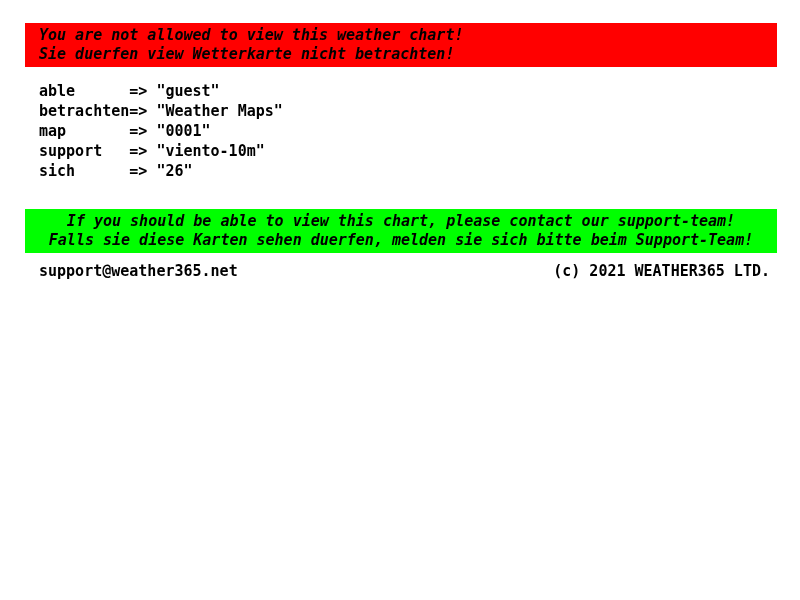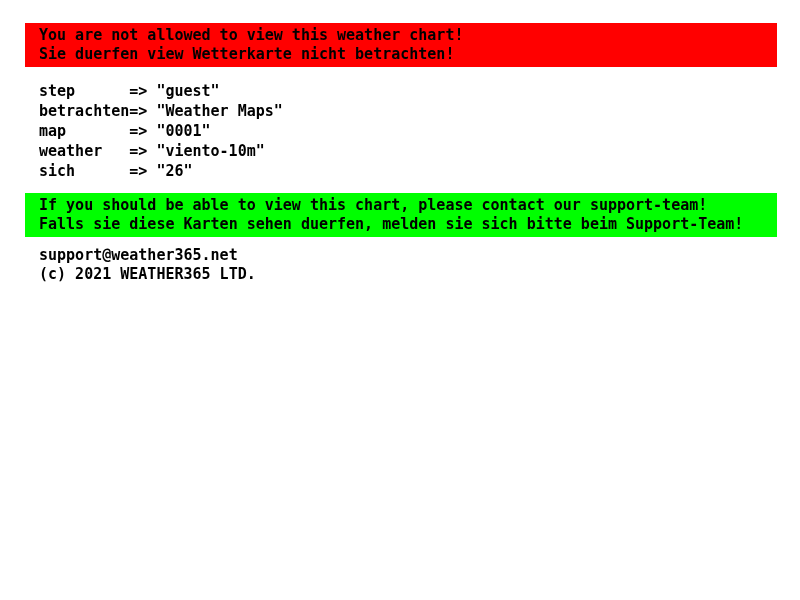--- a/index.html
+++ b/index.html
@@ -23,24 +23,26 @@
     margin-left: 25px;
     padding: 3px 14px;
     line-height: 19px;
   }
   .banner-error {
     background: #ff0000;
     margin-top: 23px;
   }
   .banner-info {
     background: #00ff00;
-    margin-top: 12px;
+    margin-top: 28px;
+    text-align: center;
   }
   .banner-line {
     white-space: pre;
+    font-style: italic;
   }
   .details {
     margin: 14px 0 0 39px;
     line-height: 20px;
   }
   .detail-row {
     white-space: pre;
   }
   .detail-key {
     display: inline-block;
@@ -48,39 +50,38 @@
   }
   .detail-arrow {
     display: inline-block;
     width: 3ch;
   }
   .footer {
     display: flex;
     justify-content: space-between;
     margin: 9px 30px 0 39px;
     line-height: 19px;
-    flex-direction: column;
   }
   .footer span {
     white-space: pre;
   }
 </style>
 </head>
 <body>
 
 <div class="banner banner-error">
   <div class="banner-line">You are not allowed to view this weather chart!</div>
   <div class="banner-line">Sie duerfen view Wetterkarte nicht betrachten!</div>
 </div>
 
 <div class="details">
-  <div class="detail-row"><span class="detail-key">step</span><span class="detail-arrow">=&gt;</span><span class="detail-value">"guest"</span></div>
+  <div class="detail-row"><span class="detail-key">able</span><span class="detail-arrow">=&gt;</span><span class="detail-value">"guest"</span></div>
   <div class="detail-row"><span class="detail-key">betrachten</span><span class="detail-arrow">=&gt;</span><span class="detail-value">"Weather Maps"</span></div>
   <div class="detail-row"><span class="detail-key">map</span><span class="detail-arrow">=&gt;</span><span class="detail-value">"0001"</span></div>
-  <div class="detail-row"><span class="detail-key">weather</span><span class="detail-arrow">=&gt;</span><span class="detail-value">"viento-10m"</span></div>
+  <div class="detail-row"><span class="detail-key">support</span><span class="detail-arrow">=&gt;</span><span class="detail-value">"viento-10m"</span></div>
   <div class="detail-row"><span class="detail-key">sich</span><span class="detail-arrow">=&gt;</span><span class="detail-value">"26"</span></div>
 </div>
 
 <div class="banner banner-info">
   <div class="banner-line">If you should be able to view this chart, please contact our support-team!</div>
   <div class="banner-line">Falls sie diese Karten sehen duerfen, melden sie sich bitte beim Support-Team!</div>
 </div>
 
 <div class="footer">
   <span>support@weather365.net</span>

